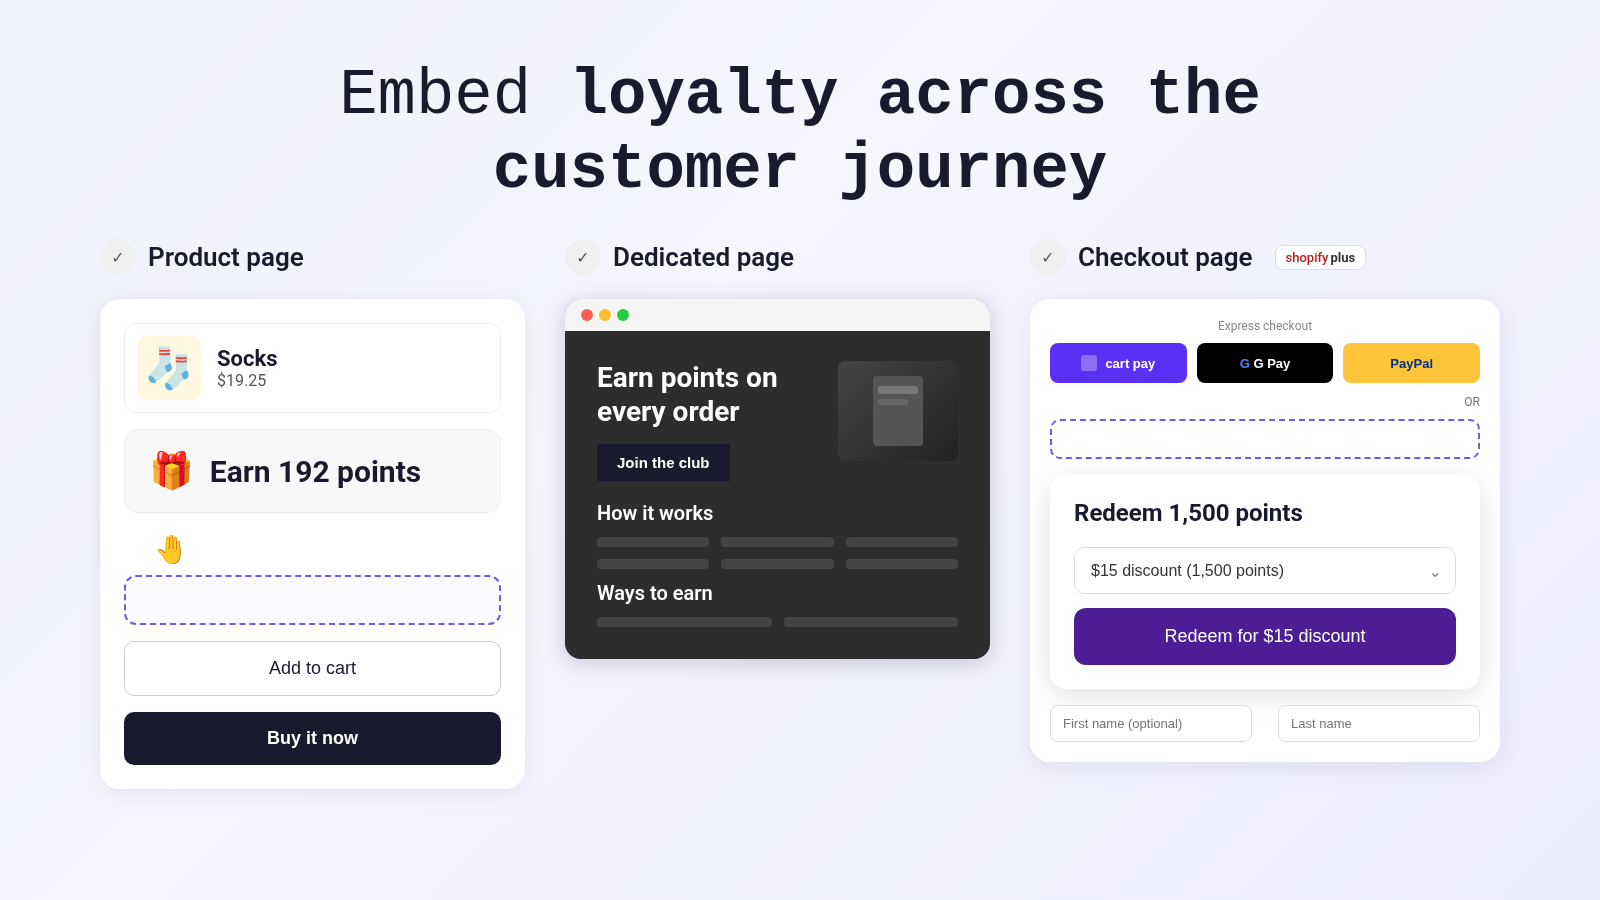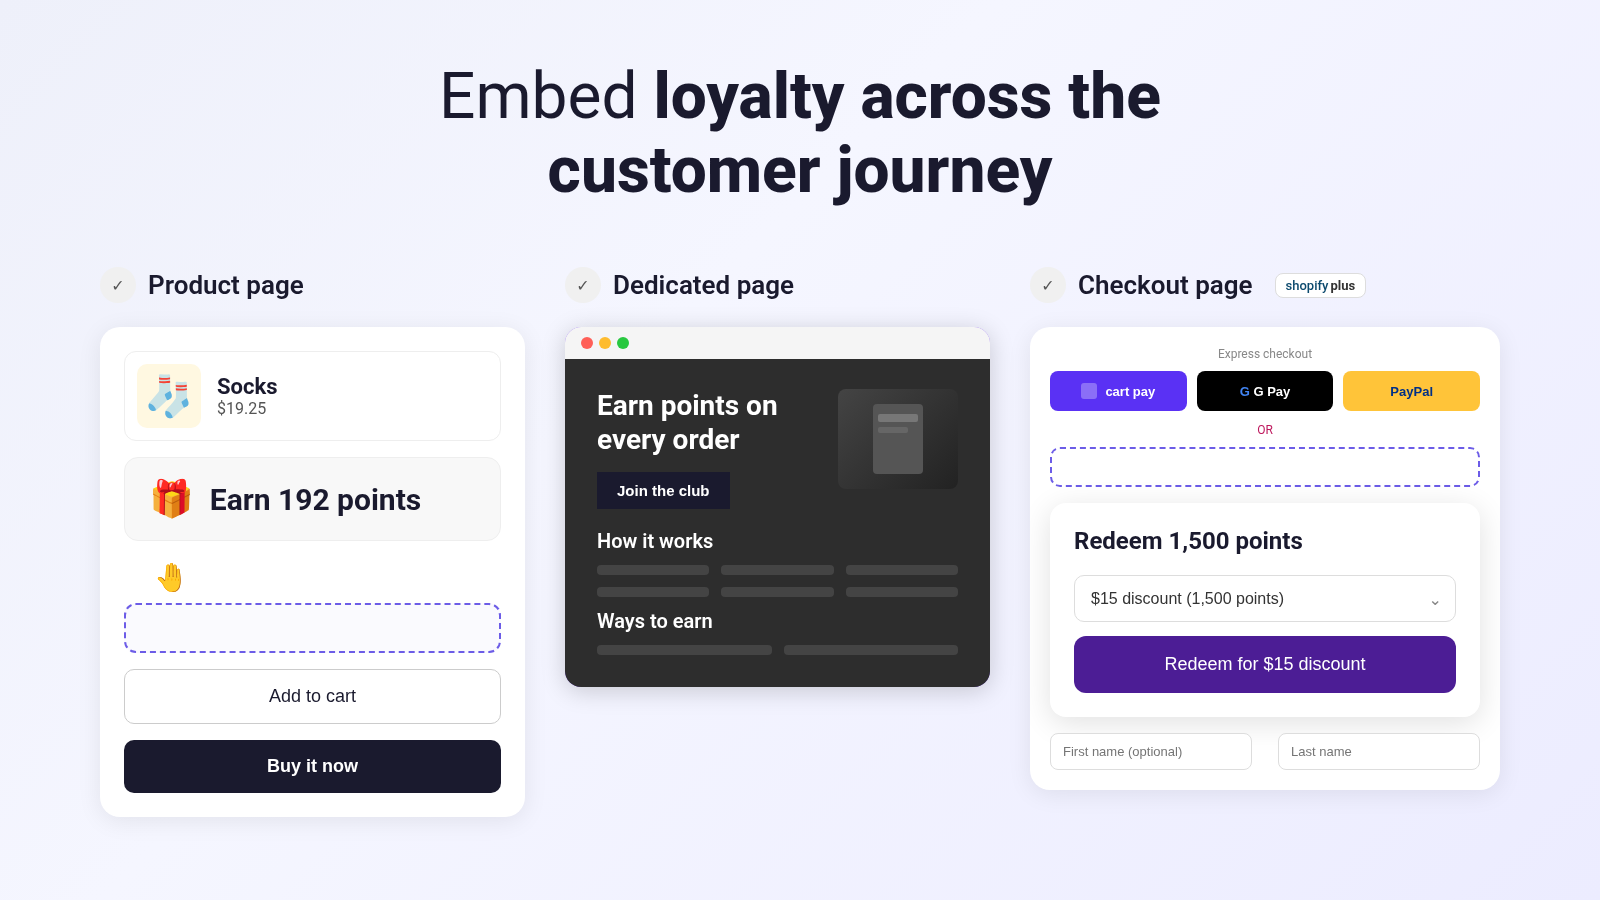--- a/index.html
+++ b/index.html
@@ -10,21 +10,22 @@
       width: 1600px;
       overflow: hidden;
       display: flex;
       flex-direction: column;
       align-items: center;
       padding: 60px 40px 40px;
     }
 
     .headline {
       text-align: center;
-      margin-bottom: 60px;
+      margin-bottom: 32px;
+      font-family: Liberation Mono, monospace;
     }
     .headline h1 {
       font-size: 64px;
       line-height: 1.15;
       color: #1a1a2e;
     }
     .headline h1 .normal { font-weight: 400; }
     .headline h1 .bold { font-weight: 800; }
 
     .columns {
@@ -72,21 +73,21 @@
       border-radius: 8px;
       padding: 4px 10px;
       font-size: 13px;
       font-weight: 500;
       color: #333;
       margin-left: 10px;
       display: inline-flex;
       align-items: center;
       gap: 2px;
     }
-    .shopify-plus-badge .shopify-text { color: #0c4a6e; }
+    .shopify-plus-badge .shopify-text { color: #b91c1c; }
     .shopify-plus-badge .plus-text { color: #333; font-weight: 700; }
 
     
     .product-page-card {
       background: #fff;
       border-radius: 20px;
       padding: 24px;
       width: 100%;
       box-shadow: 0 4px 24px rgba(0,0,0,0.08);
       display: flex;
@@ -325,22 +326,22 @@
       border-radius: 8px;
       padding: 12px 8px;
       font-size: 13px;
       font-weight: 600;
       cursor: pointer;
       display: flex;
       align-items: center;
       justify-content: center;
     }
     .or-divider {
-      text-align: center;
-      color: #be185d;
+      text-align: right;
+      color: #737373;
       font-size: 12px;
       margin-bottom: 10px;
     }
     .email-placeholder-box {
       border: 2px dashed #6c5ce7;
       border-radius: 10px;
       height: 40px;
       margin-bottom: 16px;
     }
 

